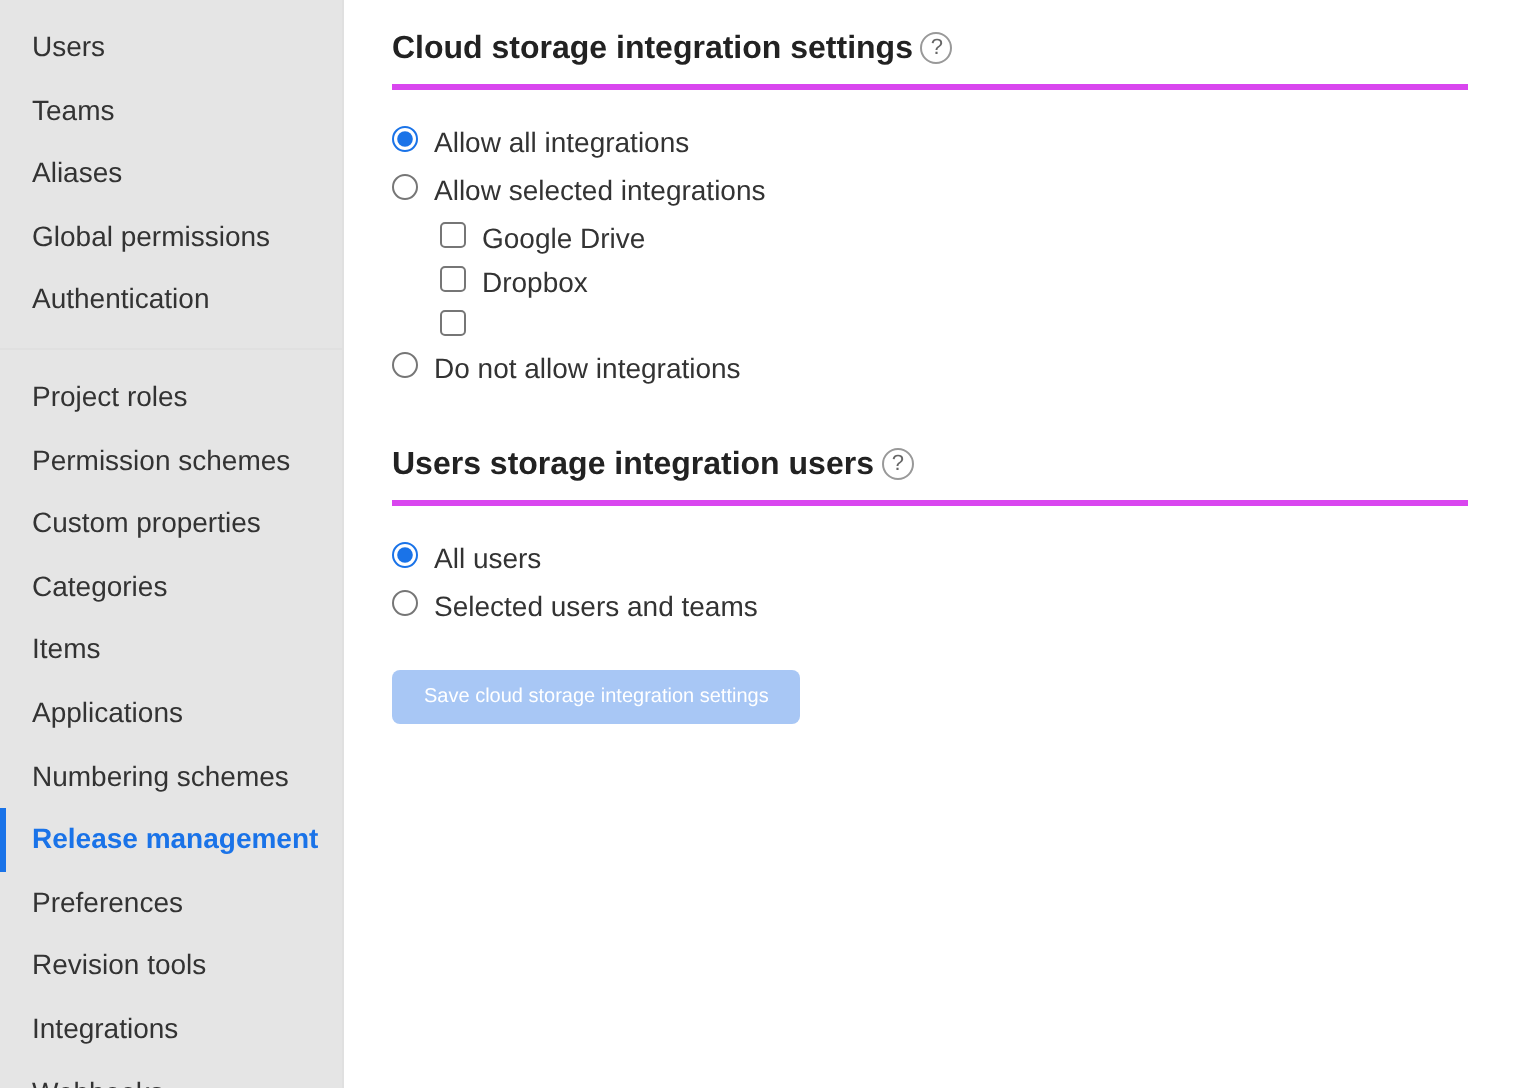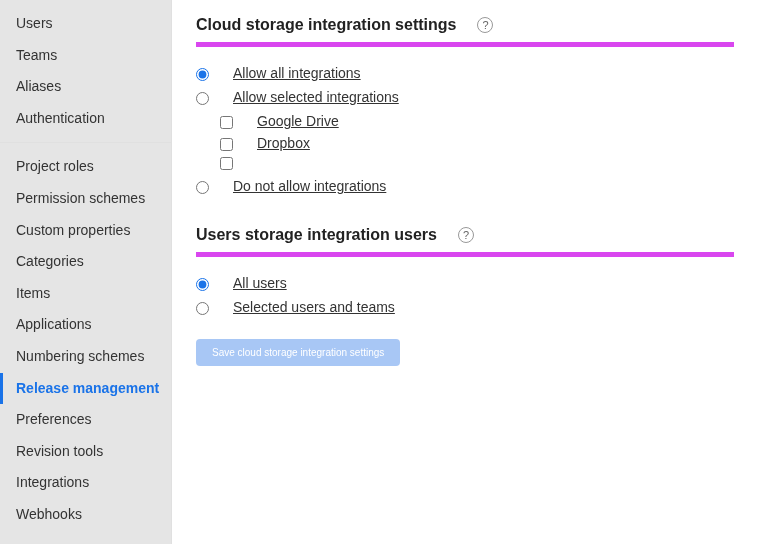--- a/index.html
+++ b/index.html
@@ -51,25 +51,25 @@
       padding: 16px 24px;
       overflow-y: auto;
     }
 
     
     .section {
       margin-bottom: 24px;
     }
     .section-header {
       display: flex;
-      align-items: center;
-      gap: 21px;
+      align-items: flex-start;
+      gap: 4px;
       margin-bottom: 10px;
       padding-bottom: 8px;
-      border-bottom: 5px solid #d946ef;
+      border-bottom: 3px solid #d946ef;
     }
     .section-title {
       font-size: 16px;
       font-weight: 600;
       color: #222;
     }
     .help-icon {
       width: 16px;
       height: 16px;
       border-radius: 50%;
@@ -85,25 +85,24 @@
 
     
     .radio-group, .checkbox-group {
       display: flex;
       flex-direction: column;
       gap: 8px;
       padding: 8px 0;
     }
     .radio-item, .checkbox-item {
       display: flex;
-      align-items: flex-end;
-      gap: 24px;
+      align-items: flex-start;
+      gap: 8px;
       cursor: pointer;
       font-size: 14px;
-      text-decoration: underline;
     }
     .radio-item input[type="radio"],
     .checkbox-item input[type="checkbox"] {
       margin: 0;
       cursor: pointer;
       accent-color: #1a73e8;
     }
     .checkbox-sub-group {
       display: flex;
       flex-direction: column;
@@ -124,20 +123,21 @@
       font-weight: 400;
     }
   </style>
 </head>
 <body>
 
 <nav class="sidebar">
   <a class="sidebar-item">Users</a>
   <a class="sidebar-item">Teams</a>
   <a class="sidebar-item">Aliases</a>
+  <a class="sidebar-item">Global permissions</a>
   <a class="sidebar-item">Authentication</a>
   <hr class="sidebar-divider">
   <a class="sidebar-item">Project roles</a>
   <a class="sidebar-item">Permission schemes</a>
   <a class="sidebar-item">Custom properties</a>
   <a class="sidebar-item">Categories</a>
   <a class="sidebar-item">Items</a>
   <a class="sidebar-item">Applications</a>
   <a class="sidebar-item">Numbering schemes</a>
   <a class="sidebar-item active">Release management</a>

